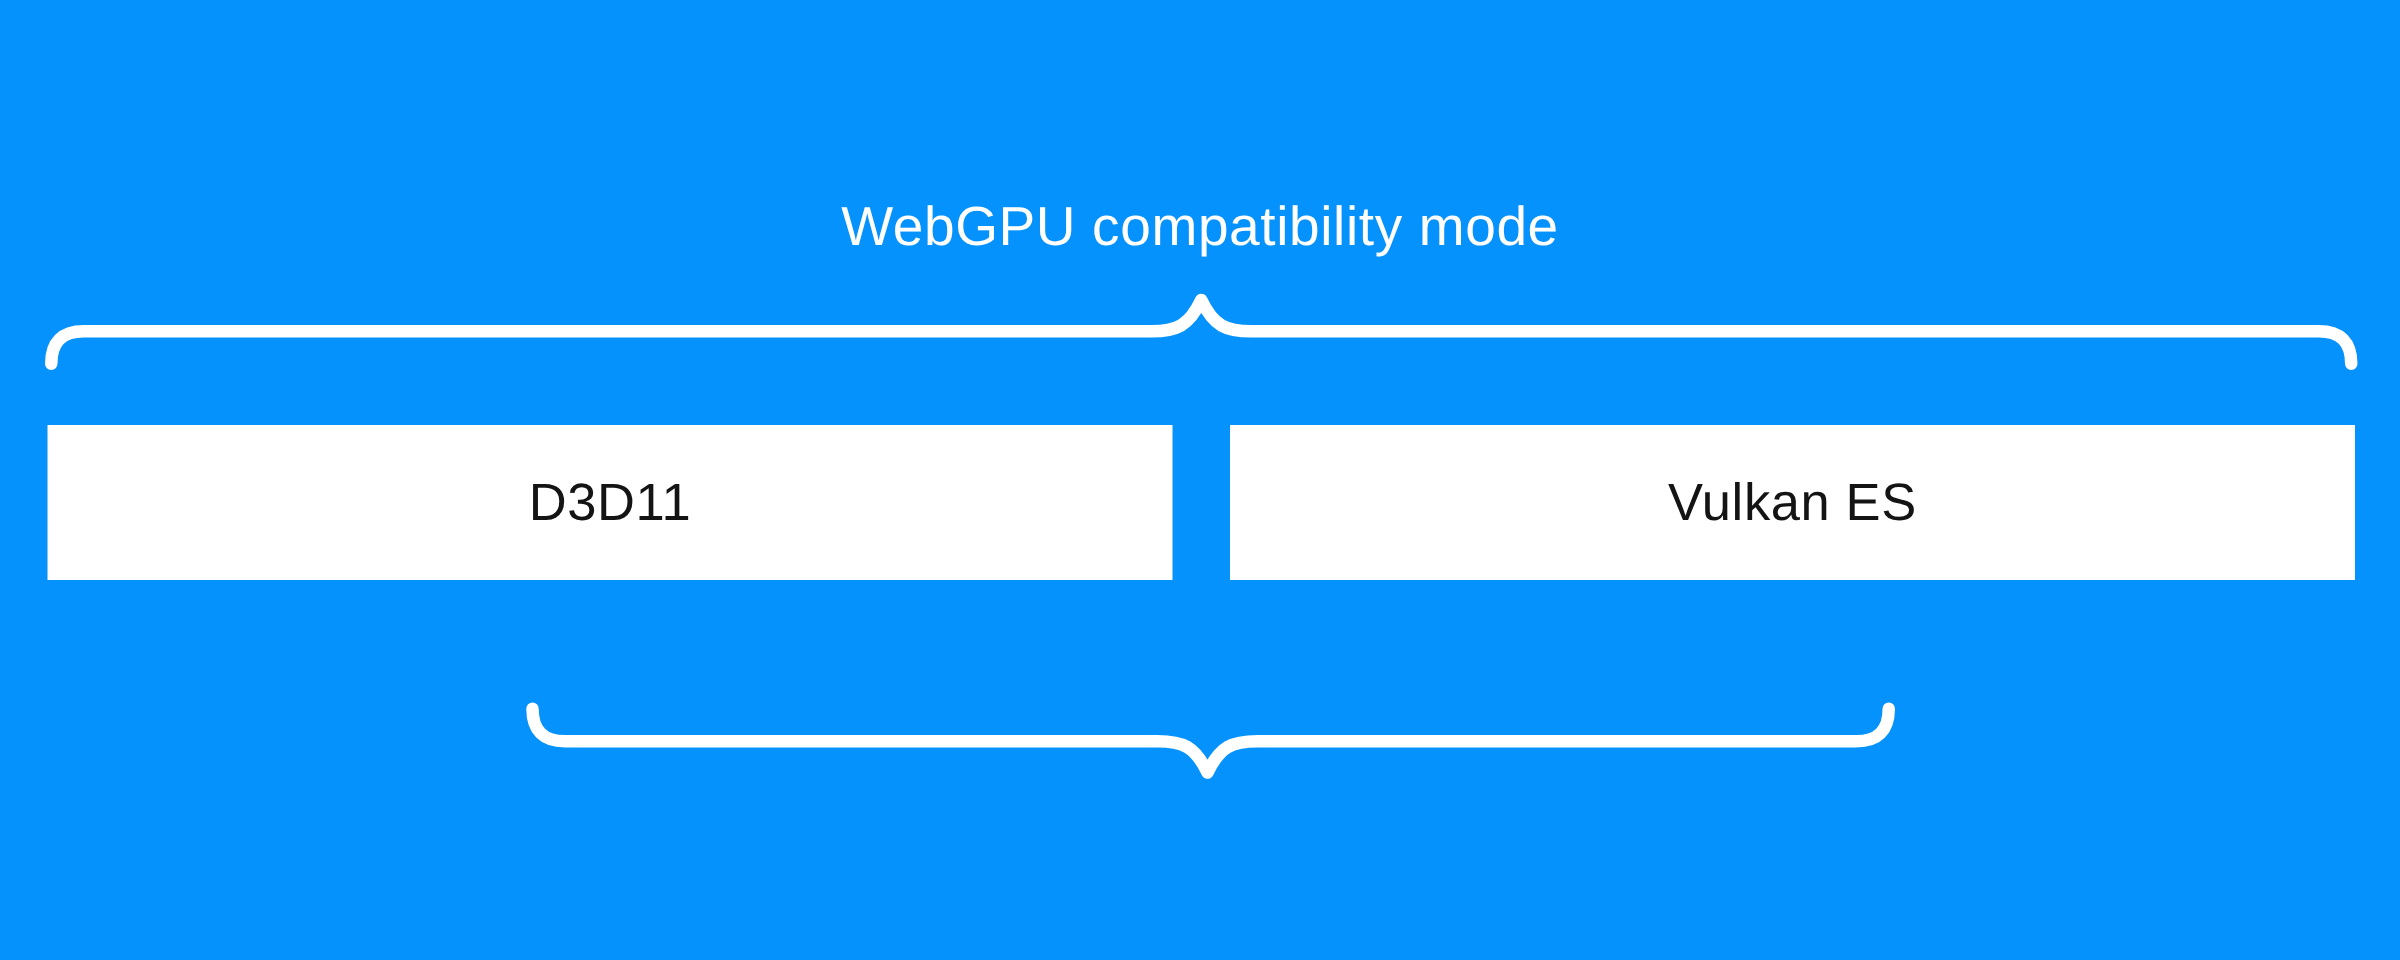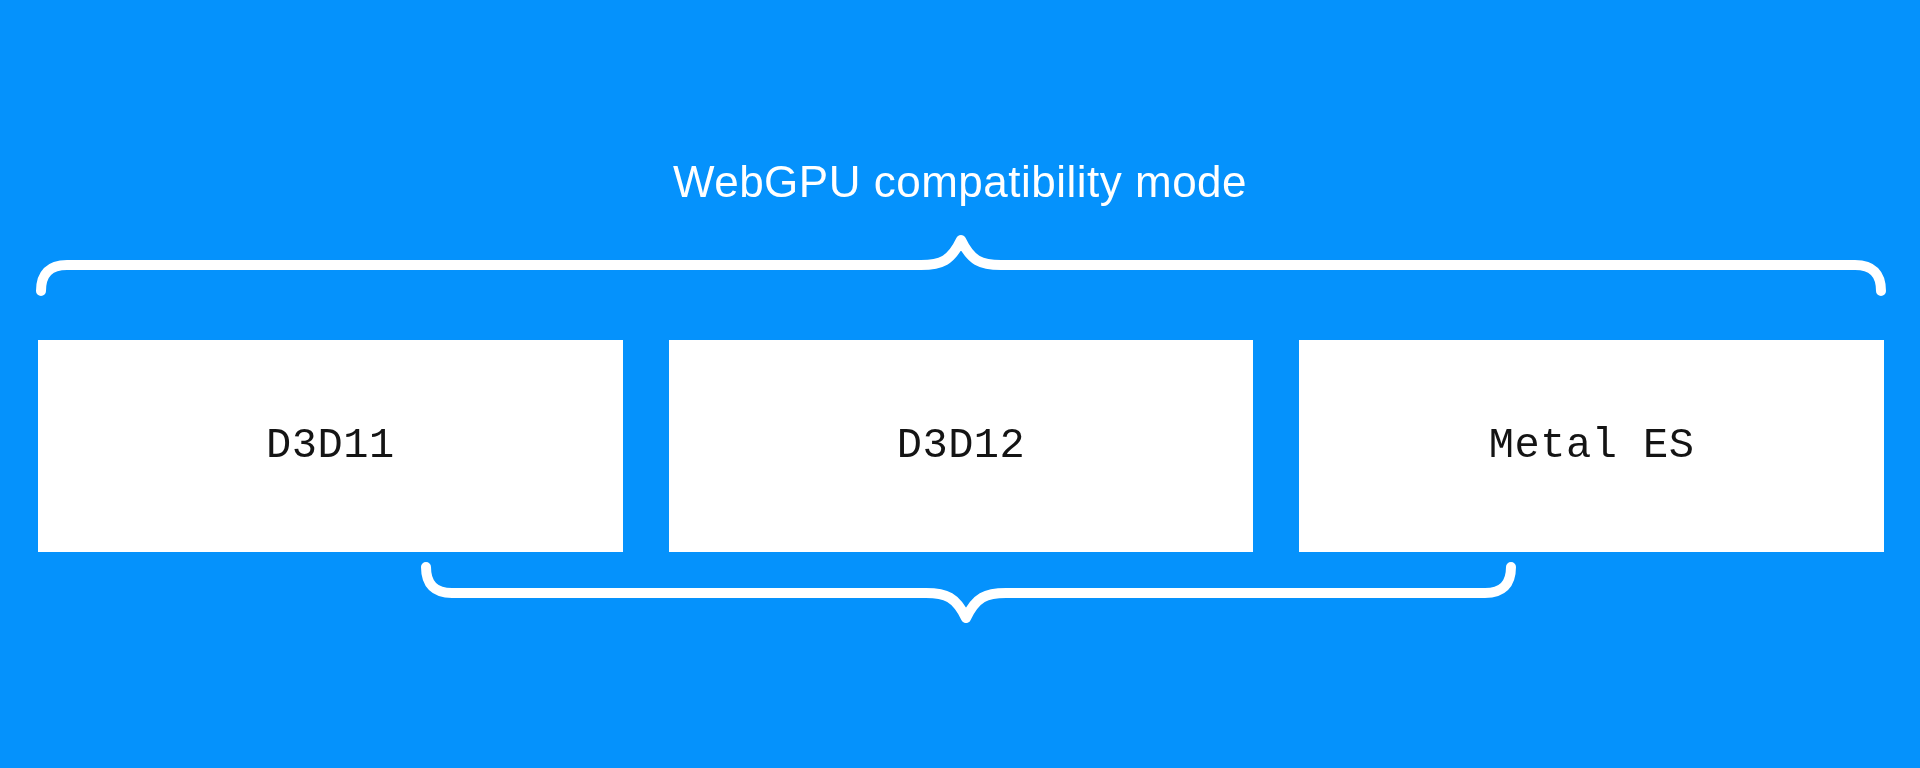--- a/index.html
+++ b/index.html
@@ -50,24 +50,23 @@
     stroke-width: 10;
     stroke-linecap: round;
     stroke-linejoin: round;
   }
 
   .boxes-row {
     position: absolute;
     left: 38px;
     top: 292px;
     width: 1846px;
-    height: 212px;
+    height: 124px;
     display: flex;
     gap: 46px;
-    font-family: Liberation Mono, monospace;
   }
   .api-box {
     flex: 1 1 0;
     background: var(--box-bg, #ffffff);
     display: flex;
     align-items: center;
     justify-content: center;
   }
   .api-box .box-label {
     color: var(--box-text, #141414);
@@ -99,21 +98,18 @@
              C 976 549 986 545 1006 545
              L 1485 545
              Q 1511 545 1511 519"></path>
   </svg>
 
   <div class="boxes-row">
     <div class="api-box">
       <span class="box-label">D3D11</span>
     </div>
     <div class="api-box">
-      <span class="box-label">D3D12</span>
-    </div>
-    <div class="api-box">
-      <span class="box-label">Metal ES</span>
+      <span class="box-label">Vulkan ES</span>
     </div>
   </div>
 
 
 </div>
 
 </body></html>

